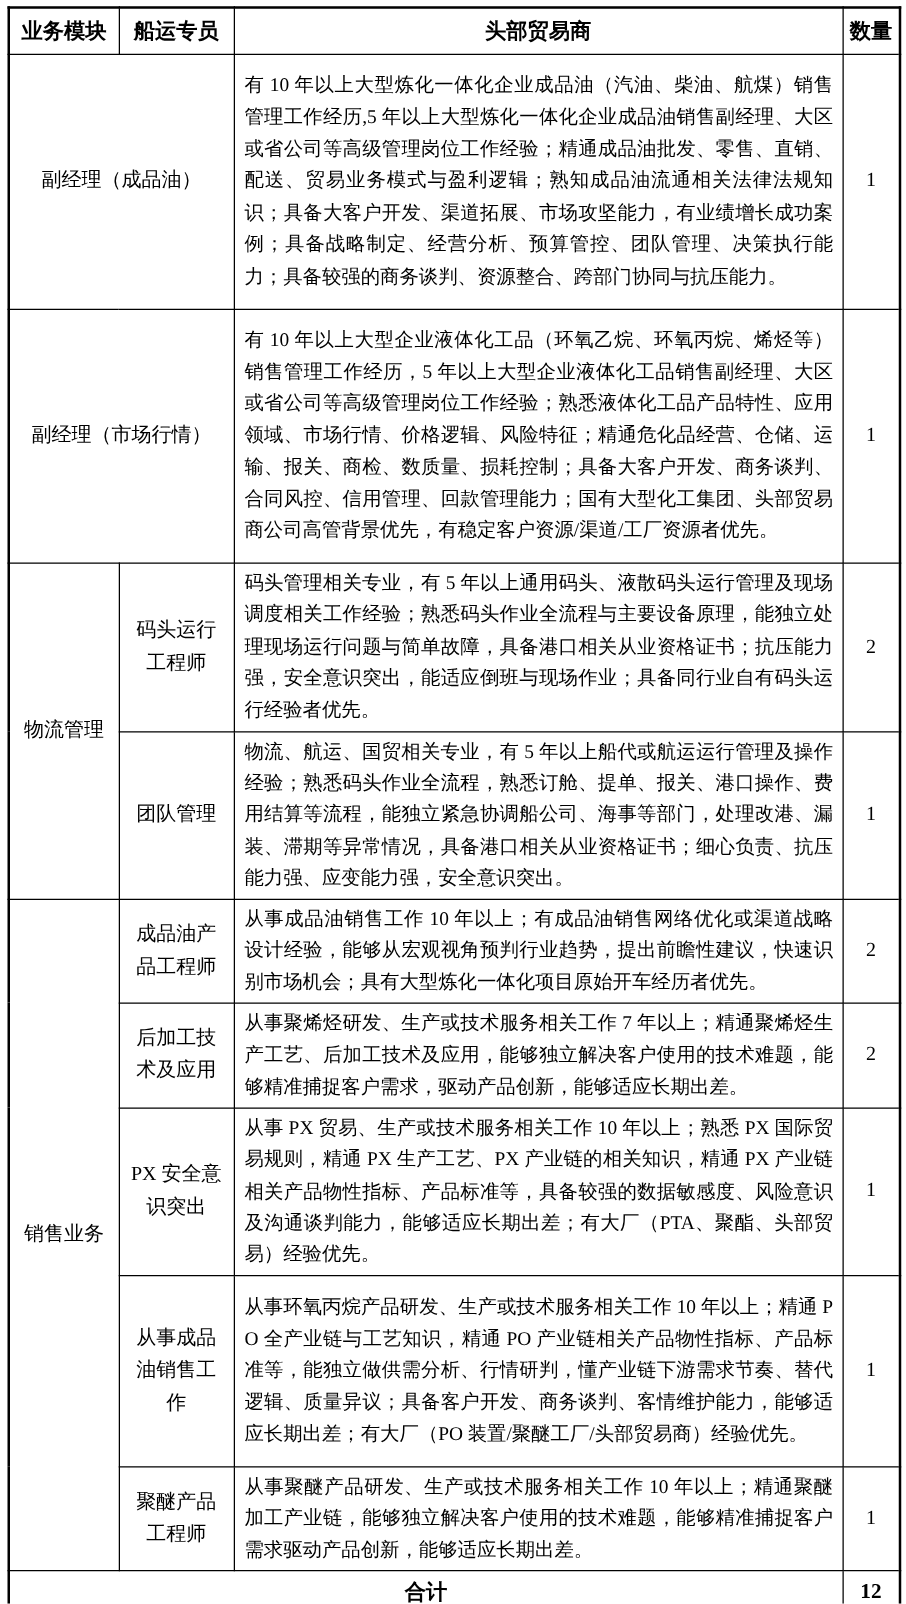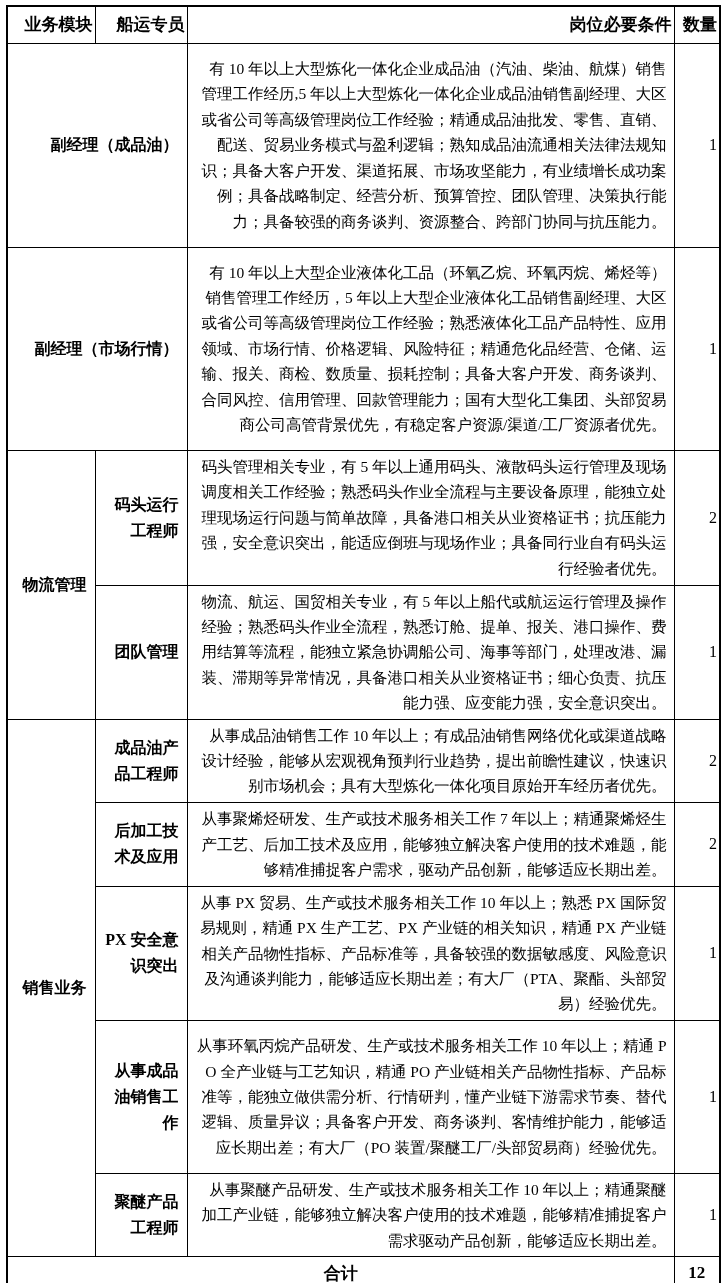--- a/index.html
+++ b/index.html
@@ -22,36 +22,34 @@
     table-layout: fixed;
     width: 713px;
     border: 2px solid #000000;
   }
   table.recruit th,
   table.recruit td {
     border: 1px solid #000000;
     vertical-align: middle;
     box-sizing: border-box;
     overflow: hidden;
-    text-align: right;
   }
   th.hdr {
     font-size: 17px;
     font-weight: bold;
     text-align: center;
     padding: 2px 2px;
     line-height: 22px;
   }
   td.module, td.pos {
     font-size: 16px;
     text-align: center;
     padding: 2px 8px;
     line-height: 26px;
     word-break: break-all;
-    font-weight: bold;
   }
   td.req {
     font-size: 15.5px;
     text-align: justify;
     text-justify: inter-ideograph;
     padding: 3px 7px 3px 8px;
     line-height: 25.4px;
     word-break: break-all;
     margin-left: 48px;
   }
@@ -76,21 +74,21 @@
       <col style="width:88px">
       <col style="width:92px">
       <col style="width:487px">
       <col style="width:46px">
     </colgroup>
 
     <tbody>
         <tr style="height:37px">
       <th class="hdr">业务模块</th>
       <th class="hdr">船运专员</th>
-      <th class="hdr">岗位必要条件</th>
+      <th class="hdr">头部贸易商</th>
       <th class="hdr">数量</th>
     </tr>
 
     <tr style="height:204px">
       <td class="pos" colspan="2">副经理（成品油）</td>
       <td class="req">有 10 年以上大型炼化一体化企业成品油（汽油、柴油、航煤）销售管理工作经历,5 年以上大型炼化一体化企业成品油销售副经理、大区或省公司等高级管理岗位工作经验；精通成品油批发、零售、直销、配送、贸易业务模式与盈利逻辑；熟知成品油流通相关法律法规知识；具备大客户开发、渠道拓展、市场攻坚能力，有业绩增长成功案例；具备战略制定、经营分析、预算管控、团队管理、决策执行能力；具备较强的商务谈判、资源整合、跨部门协同与抗压能力。</td>
       <td class="cnt">1</td>
     </tr>
 
     <tr style="height:203px">

